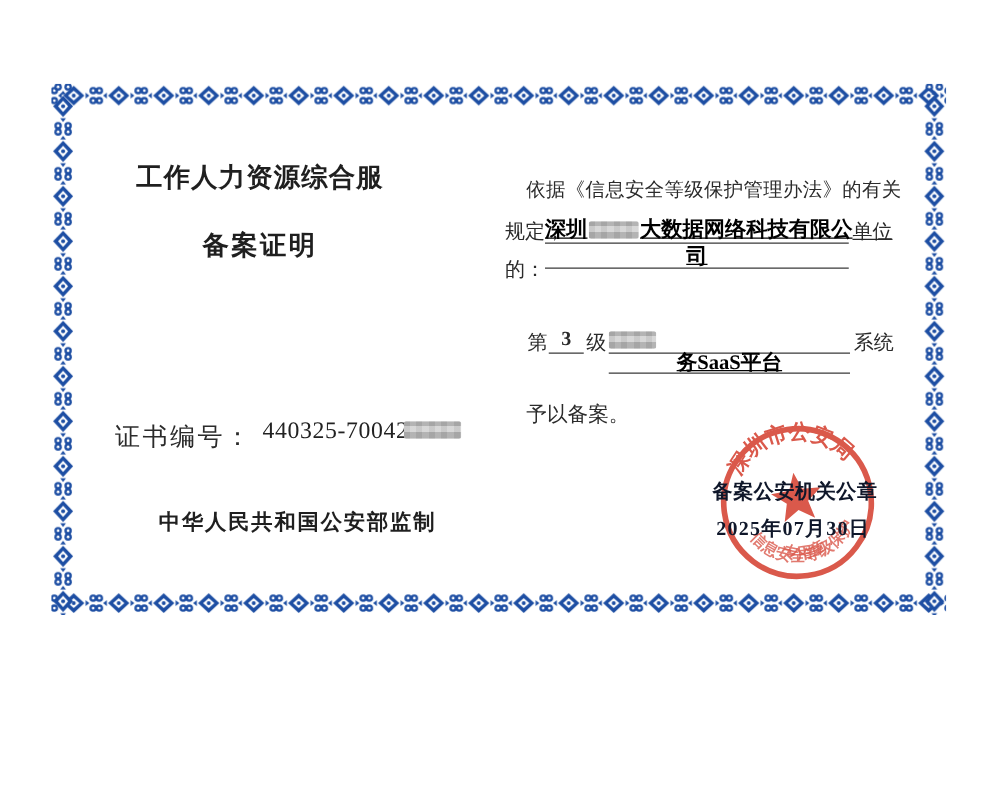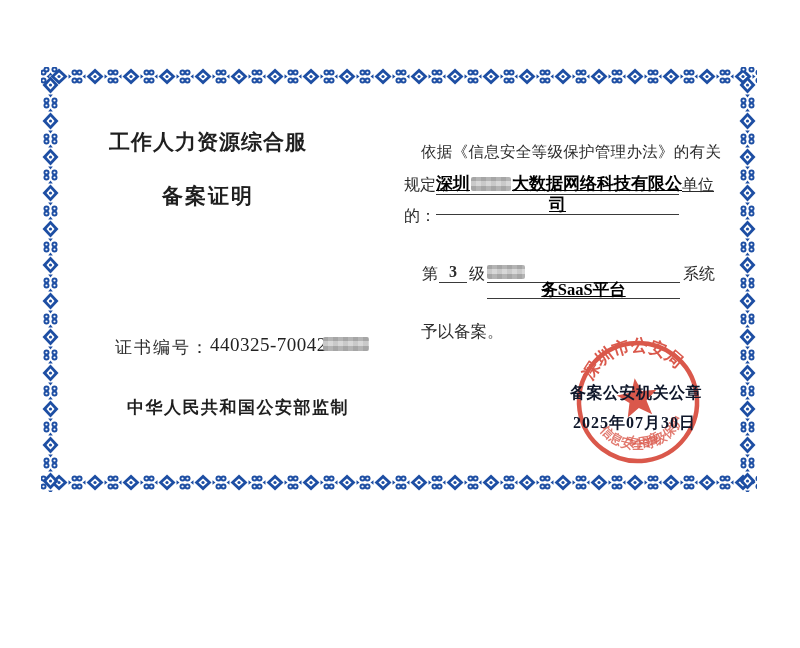--- a/index.html
+++ b/index.html
@@ -21,23 +21,23 @@
   .org-wrap{left:436px;top:193px;width:243px;font-size:17px;text-align:center;height:21px;}
   .sys-line1{left:487px;top:262px;width:193px;font-size:16.5px;text-align:left;height:20px;}
   .sys-line2{left:487px;top:279px;width:193px;font-size:16.5px;text-align:center;height:19px;}
   .lvl-box{left:439px;top:263px;width:28px;text-align:center;font-size:16px;font-weight:700;height:19px;}
   .px{
     display:inline-block;border-radius:2px;vertical-align:-2px;
     background-image:
       repeating-linear-gradient(0deg, rgba(150,150,150,.55) 0 5px, rgba(215,215,215,.55) 5px 10px),
       repeating-linear-gradient(90deg, #b9b9b9 0 5px, #d8d8d8 5px 10px);
   }
-  .cert-label{left:115px;top:336px;font-size:17px;letter-spacing:2px;}
+  .cert-label{left:92px;top:336px;font-size:20px;letter-spacing:2px;}
   .cert-value{left:210px;top:334px;font-size:19px;letter-spacing:.5px;color:#222;}
-  .issuer{left:127px;top:396px;font-size:17px;font-weight:700;letter-spacing:1.5px;color:#1f1f1f;}
+  .issuer{left:127px;top:406px;font-size:17px;font-weight:700;letter-spacing:1.5px;color:#1f1f1f;}
   .seal-overlay{color:#0f172a;font-weight:700;white-space:nowrap;}
   .ov1{left:570px;top:383px;font-size:16px;letter-spacing:.5px;}
   .ov2{left:573px;top:413px;font-size:16px;letter-spacing:1px;}
 </style>
 </head>
 <body>
 
 <svg class="bstrip" style="left:41px;top:67px" width="716" height="19">
   <defs>
     <pattern id="pH1" width="36" height="19" patternUnits="userSpaceOnUse">

